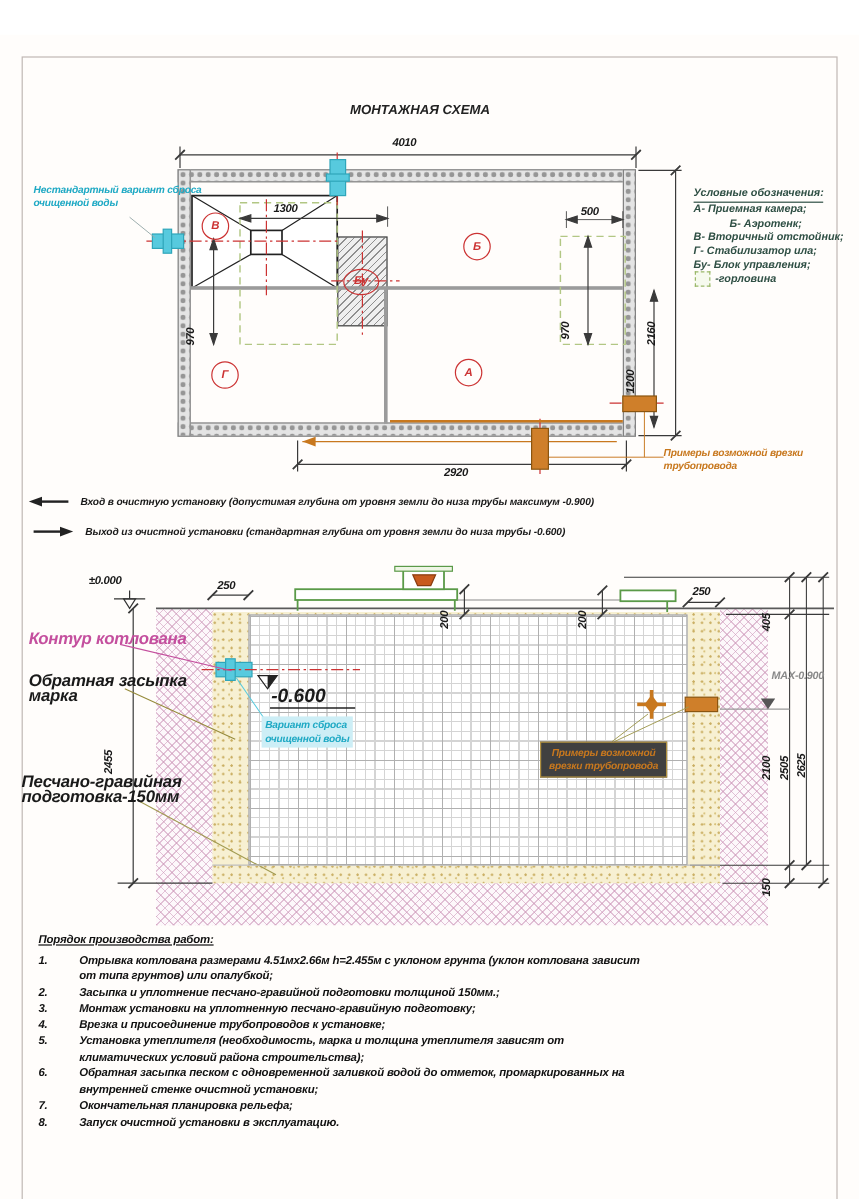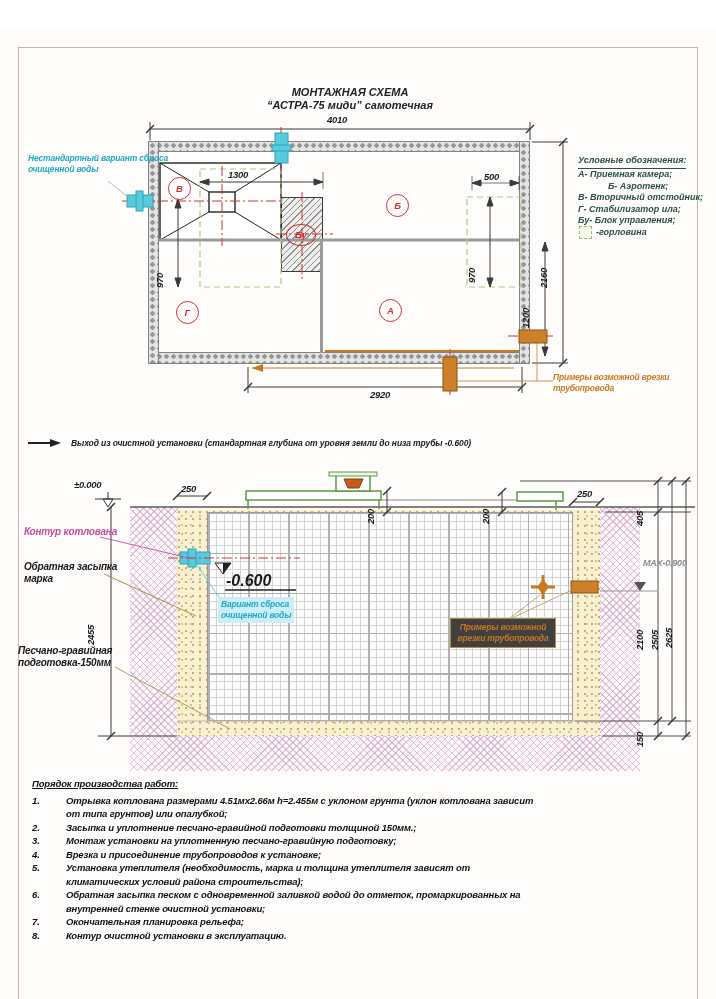--- a/index.html
+++ b/index.html
@@ -12,21 +12,21 @@
   
   .title{font-weight:bold;font-size:11px;line-height:13px;text-align:center;color:#222;}
   .dimtxt{font-weight:bold;font-size:9.5px;letter-spacing:-0.3px;color:#1a1a1a;white-space:nowrap;}
   .vdim{transform:rotate(-90deg);transform-origin:0 100%;}
   .cyan{color:#1fa9c4;}
   .cyanbox{background:#cdeef6;}
   .orange{color:#c8781e;}
   .magenta{color:#c44f9e;}
   .gray{color:#8a8a8a;}
   .lbl{font-weight:bold;font-size:8.5px;line-height:11px;letter-spacing:-0.2px;white-space:nowrap;}
-  .lbl2{font-weight:bold;font-size:10px;line-height:12px;letter-spacing:-0.2px;}
+  .lbl2{font-weight:bold;font-size:14px;line-height:12px;letter-spacing:-0.2px;}
   .legend{font-weight:bold;font-size:9px;line-height:11.5px;color:#2f4f44;white-space:nowrap;}
   .legend-head{border-bottom:1px solid #2f4f44;padding-bottom:1px;}
   .circ{border:1.3px solid #cc3333;border-radius:50%;color:#cc3333;font-weight:bold;
         font-size:9.5px;text-align:center;}
   .io-row{display:flex;align-items:center;gap:10px;}
   .io-text{font-weight:bold;font-size:8.5px;letter-spacing:-0.1px;white-space:nowrap;}
   .tri-l{width:0;height:0;border-top:4px solid transparent;border-bottom:4px solid transparent;border-right:11px solid #222;}
   .tri-r{width:0;height:0;border-top:4px solid transparent;border-bottom:4px solid transparent;border-left:11px solid #222;}
   .hline{height:1.5px;background:#222;}
 
@@ -58,21 +58,20 @@
 </style>
 </head>
 <body>
 
 <div class="sheet">
   <div class="abs frame"></div>
   <div class="abs frame-bottom"></div>
 
   <div class="abs title" style="left:208px;top:57px;width:284px;">
     <div>МОНТАЖНАЯ СХЕМА</div>
-    <div>“АСТРА-75 миди” самотечная</div>
   </div>
 
   <div class="abs wall" style="left:148px;top:112px;width:382px;height:11px;"></div>
   <div class="abs wall" style="left:148px;top:323px;width:382px;height:12px;"></div>
   <div class="abs wall" style="left:148px;top:112px;width:11px;height:223px;"></div>
   <div class="abs wall" style="left:519px;top:112px;width:11px;height:223px;"></div>
   <div class="abs hatch-bu" style="left:281px;top:168px;width:42px;height:75px;"></div>
 
   <div class="abs pink" style="left:130px;top:478px;width:48px;height:264px;"></div>
   <div class="abs pink" style="left:600px;top:478px;width:40px;height:264px;"></div>
@@ -244,20 +243,27 @@
 
   <div class="abs legend legend-head" style="left:578px;top:126px;">Условные обозначения:</div>
   <div class="abs legend" style="left:578px;top:140px;">А- Приемная камера;</div>
   <div class="abs legend" style="left:608px;top:151.5px;">Б- Аэротенк;</div>
   <div class="abs legend" style="left:578px;top:163px;">В- Вторичный отстойник;</div>
   <div class="abs legend" style="left:578px;top:174.5px;">Г- Стабилизатор ила;</div>
   <div class="abs legend" style="left:578px;top:186px;">Бу- Блок управления;</div>
   <div class="abs gorlovina-sq" style="left:579px;top:197px;width:13px;height:13px;"></div>
   <div class="abs legend" style="left:596px;top:198px;">-горловина</div>
 
+  <div class="abs io-row" style="left:24px;top:384px;">
+    <span style="display:flex;align-items:center;">
+      <span class="tri-l"></span>
+        <span class="hline" style="width:22px;"></span>
+      </span>
+    <span class="io-text">Вход в очистную установку (допустимая глубина от уровня земли до низа трубы максимум -0.900)</span>
+  </div>
   <div class="abs io-row" style="left:28px;top:409px;">
     <span style="display:flex;align-items:center;">
       <span class="hline" style="width:22px;"></span>
         <span class="tri-r"></span>
       </span>
     <span class="io-text">Выход из очистной установки (стандартная глубина от уровня земли до низа трубы -0.600)</span>
   </div>
 
   <div class="abs dimtxt" style="left:74px;top:450px;">±0.000</div>
   <div class="abs dimtxt" style="left:181px;top:454px;">250</div>
@@ -316,16 +322,16 @@
     <div class="row">
       <span class="num">6.</span>
       <span class="txt">Обратная засыпка песком с одновременной заливкой водой до отметок, промаркированных на внутренней стенке очистной установки;</span>
       </div>
     <div class="row">
       <span class="num">7.</span>
       <span class="txt">Окончательная планировка рельефа;</span>
       </div>
     <div class="row">
       <span class="num">8.</span>
-      <span class="txt">Контур очистной установки в эксплуатацию.</span>
+      <span class="txt">Запуск очистной установки в эксплуатацию.</span>
       </div>
   </div>
 </div>
 
 </body></html>

